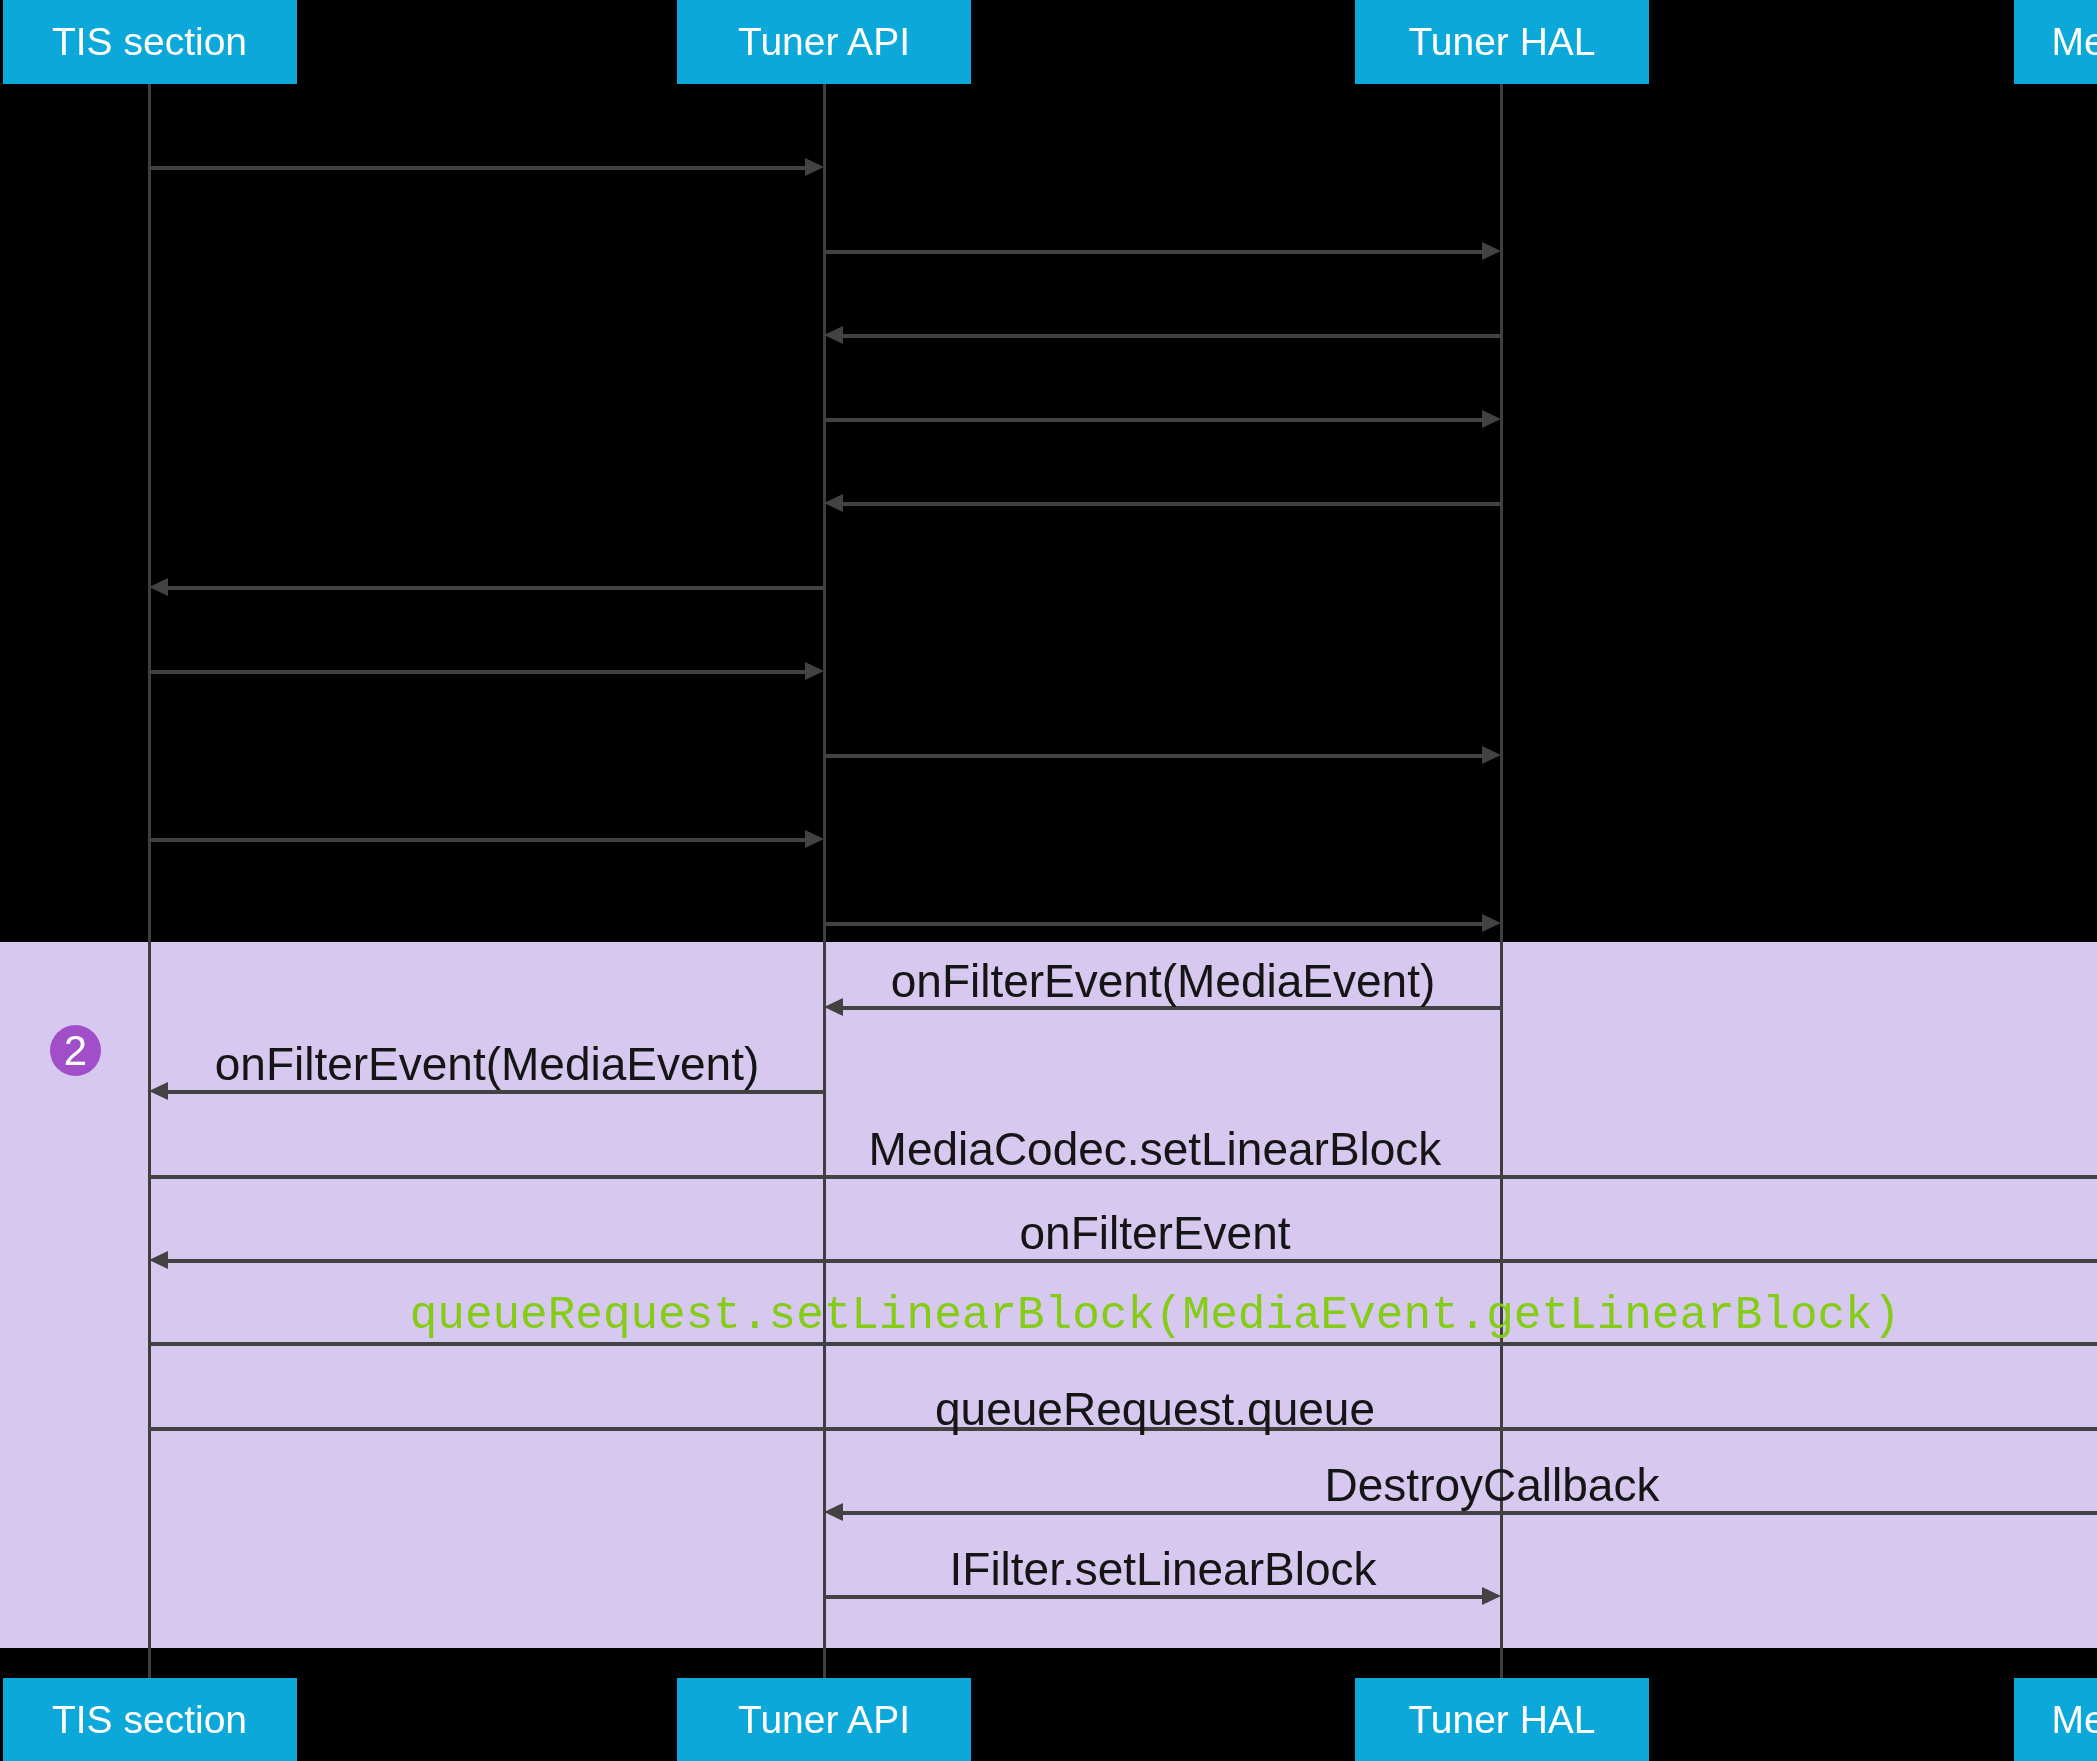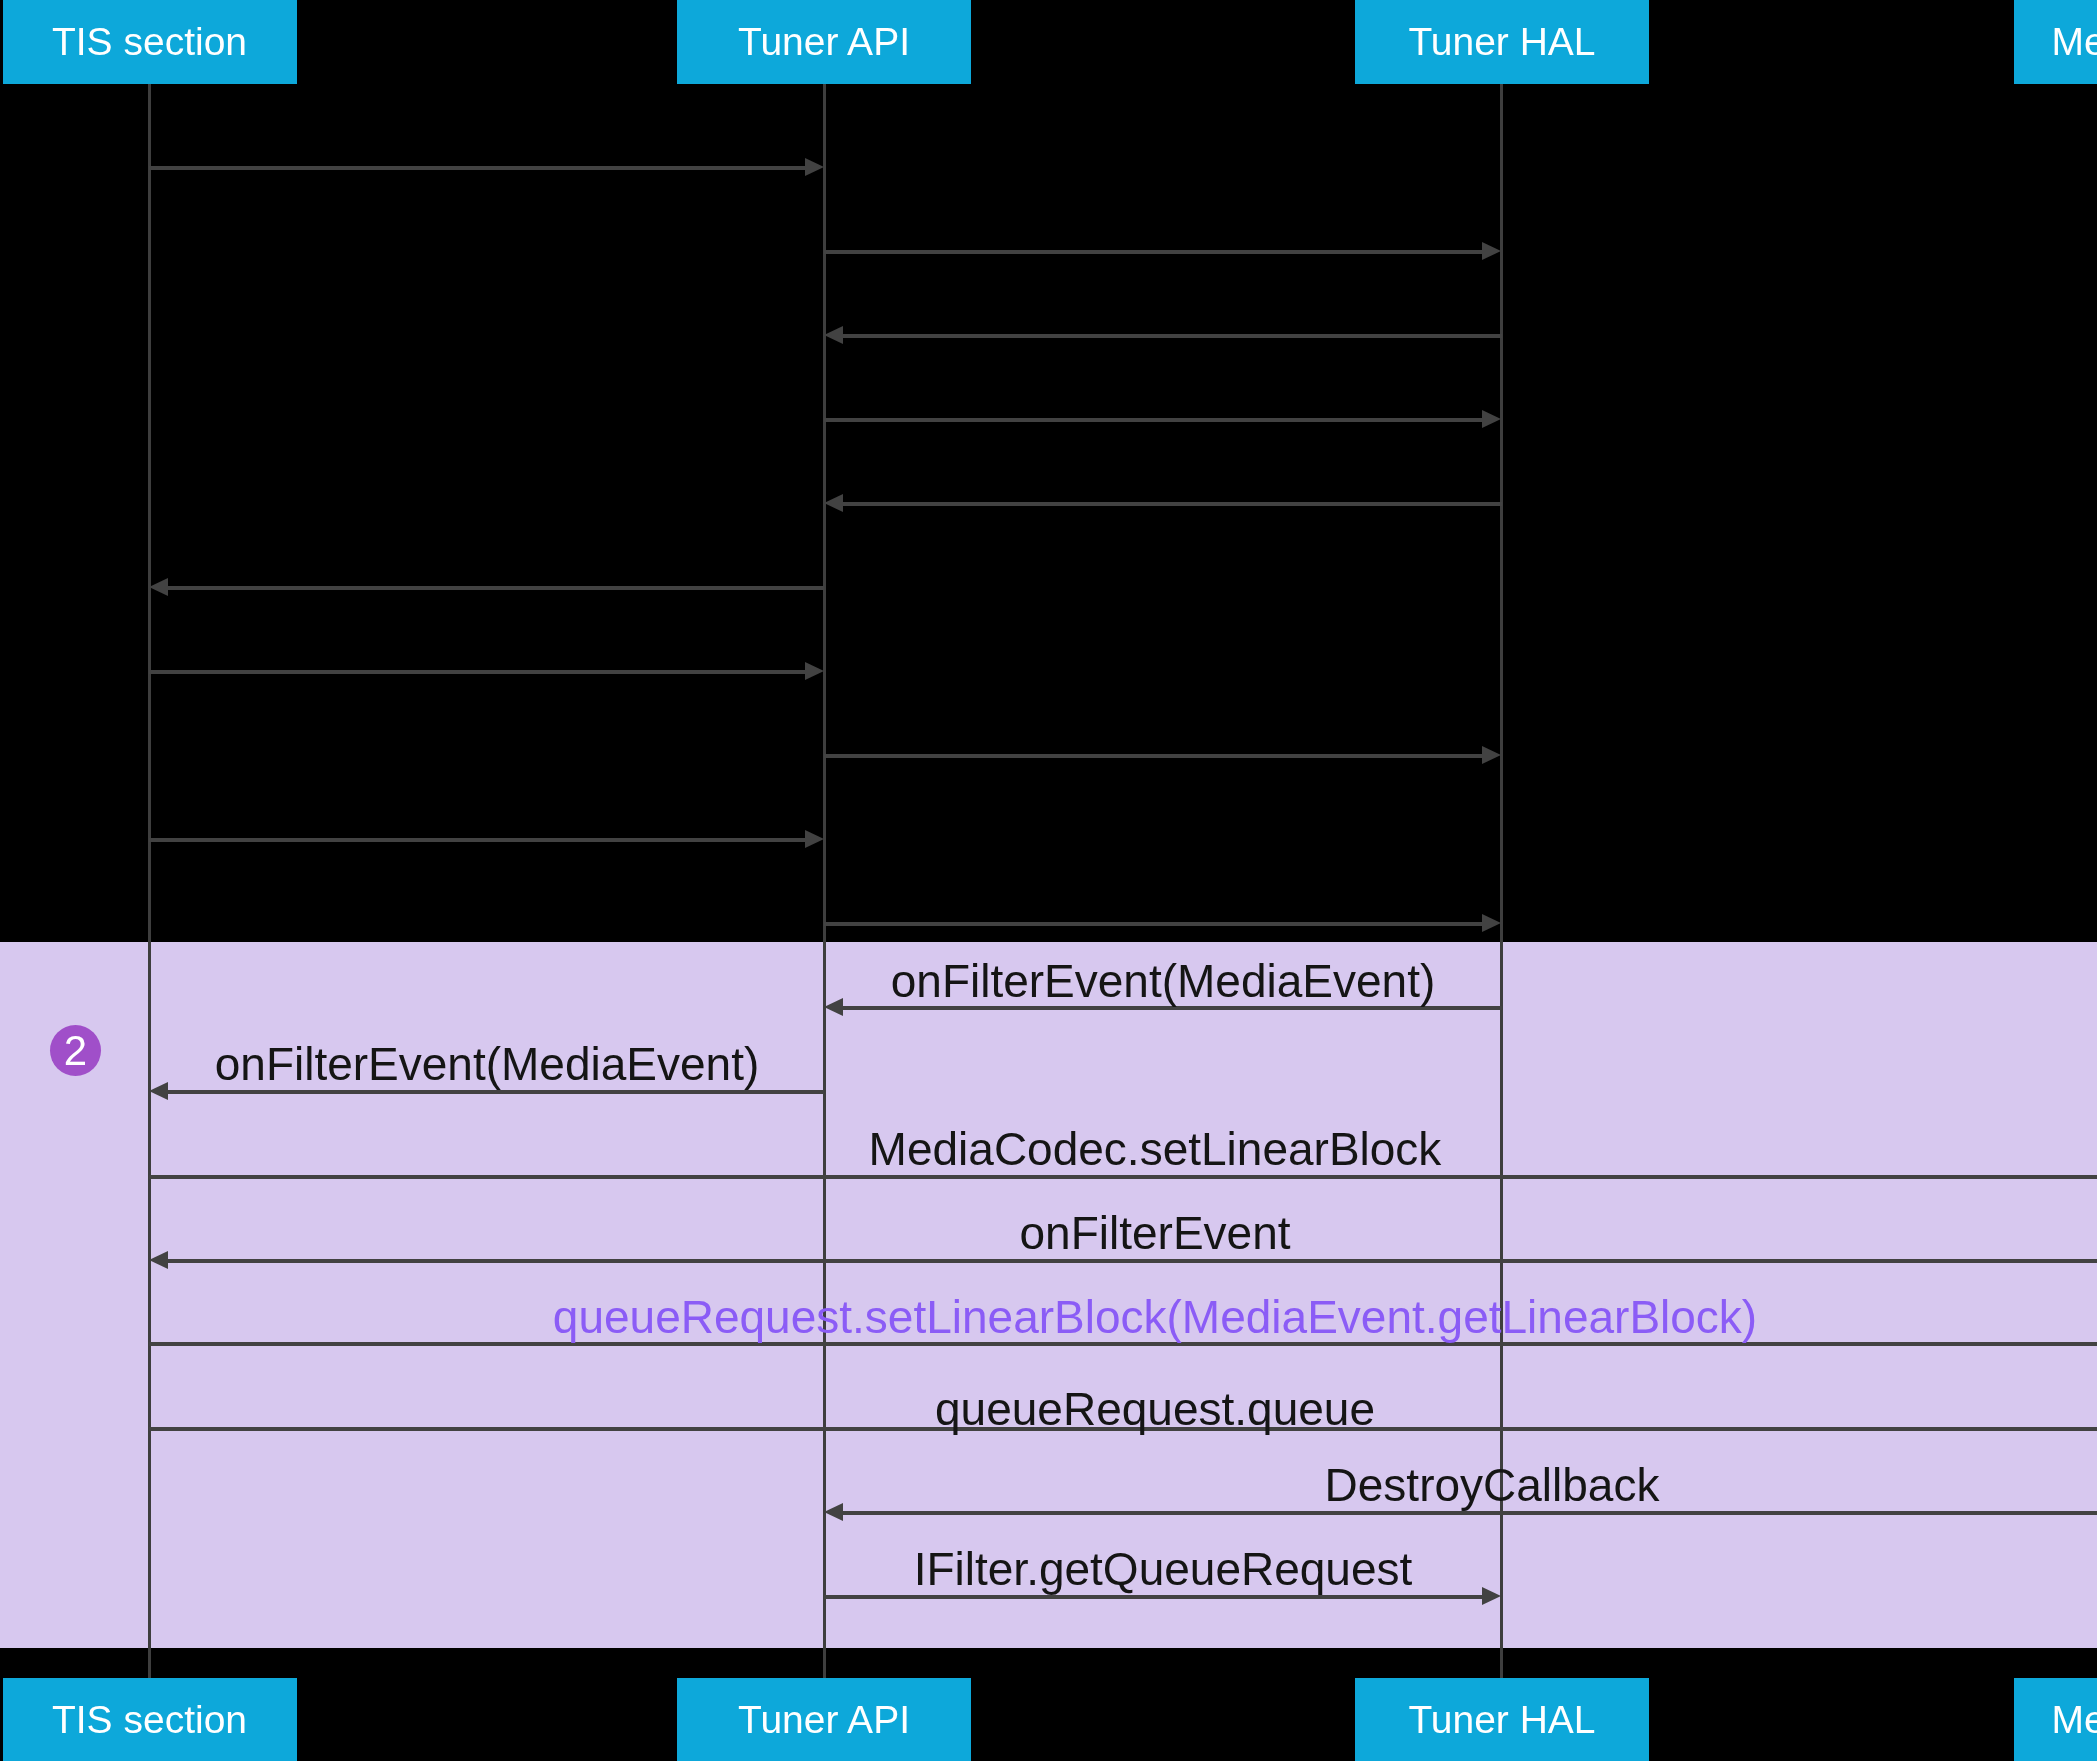--- a/index.html
+++ b/index.html
@@ -144,31 +144,31 @@
       </div>
       <div class="msg-label" style="left: 1155px; top: 1122px; color: rgb(21, 21, 21);">MediaCodec.setLinearBlock</div>
       <div class="msg" style="left: 149px; top: 1251px; width: 2011px; height: 19.3px;">
         <div class="shaft" style="left: 17px; width: 1994px; background: rgb(66, 66, 66);"></div>
         <div class="head" style="left: 0px; border-right: 19.3px solid rgb(66, 66, 66);"></div>
       </div>
       <div class="msg-label" style="left: 1155px; top: 1206px; color: rgb(21, 21, 21);">onFilterEvent</div>
       <div class="msg" style="left: 149px; top: 1334px; width: 2011px; height: 19.3px;">
         <div class="shaft" style="left: 0px; width: 1994px; background: rgb(66, 66, 66);"></div>
       </div>
-      <div class="msg-label" style="left: 1155px; top: 1290px; color: #8b5cf6;">queueRequest.setLinearBlock(MediaEvent.getLinearBlock)</div>
+      <div class="msg-label" style="left: 1155px; top: 1290px; color: #84cc16; font-family: Liberation Mono, monospace;">queueRequest.setLinearBlock(MediaEvent.getLinearBlock)</div>
       <div class="msg" style="left: 149px; top: 1419px; width: 2011px; height: 19.3px;">
         <div class="shaft" style="left: 0px; width: 1994px; background: rgb(66, 66, 66);"></div>
       </div>
       <div class="msg-label" style="left: 1155px; top: 1374px; color: rgb(21, 21, 21); margin-top: 8px;">queueRequest.queue</div>
       <div class="msg" style="left: 824px; top: 1503px; width: 1336px; height: 19.3px;">
         <div class="shaft" style="left: 17px; width: 1319px; background: rgb(66, 66, 66);"></div>
         <div class="head" style="left: 0px; border-right: 19.3px solid rgb(66, 66, 66);"></div>
       </div>
       <div class="msg-label" style="left: 1492px; top: 1458px; color: rgb(21, 21, 21);">DestroyCallback</div>
       <div class="msg" style="left: 824px; top: 1587px; width: 677px; height: 19.3px;">
         <div class="shaft" style="left: 0px; width: 661px; background: rgb(66, 66, 66);"></div>
         <div class="head" style="right: 0px; border-left: 19.3px solid rgb(66, 66, 66);"></div>
       </div>
-      <div class="msg-label" style="left: 1163px; top: 1542px; color: rgb(21, 21, 21);">IFilter.getQueueRequest</div>
+      <div class="msg-label" style="left: 1163px; top: 1542px; color: rgb(21, 21, 21);">IFilter.setLinearBlock</div>
     </div>
   <div class="step-badge" style="left: 50px; top: 1025px; width: 51px; height: 51px; background: rgb(160, 79, 201); color: rgb(255, 255, 255);">2</div>
 </div>
 
 
 </body></html>

